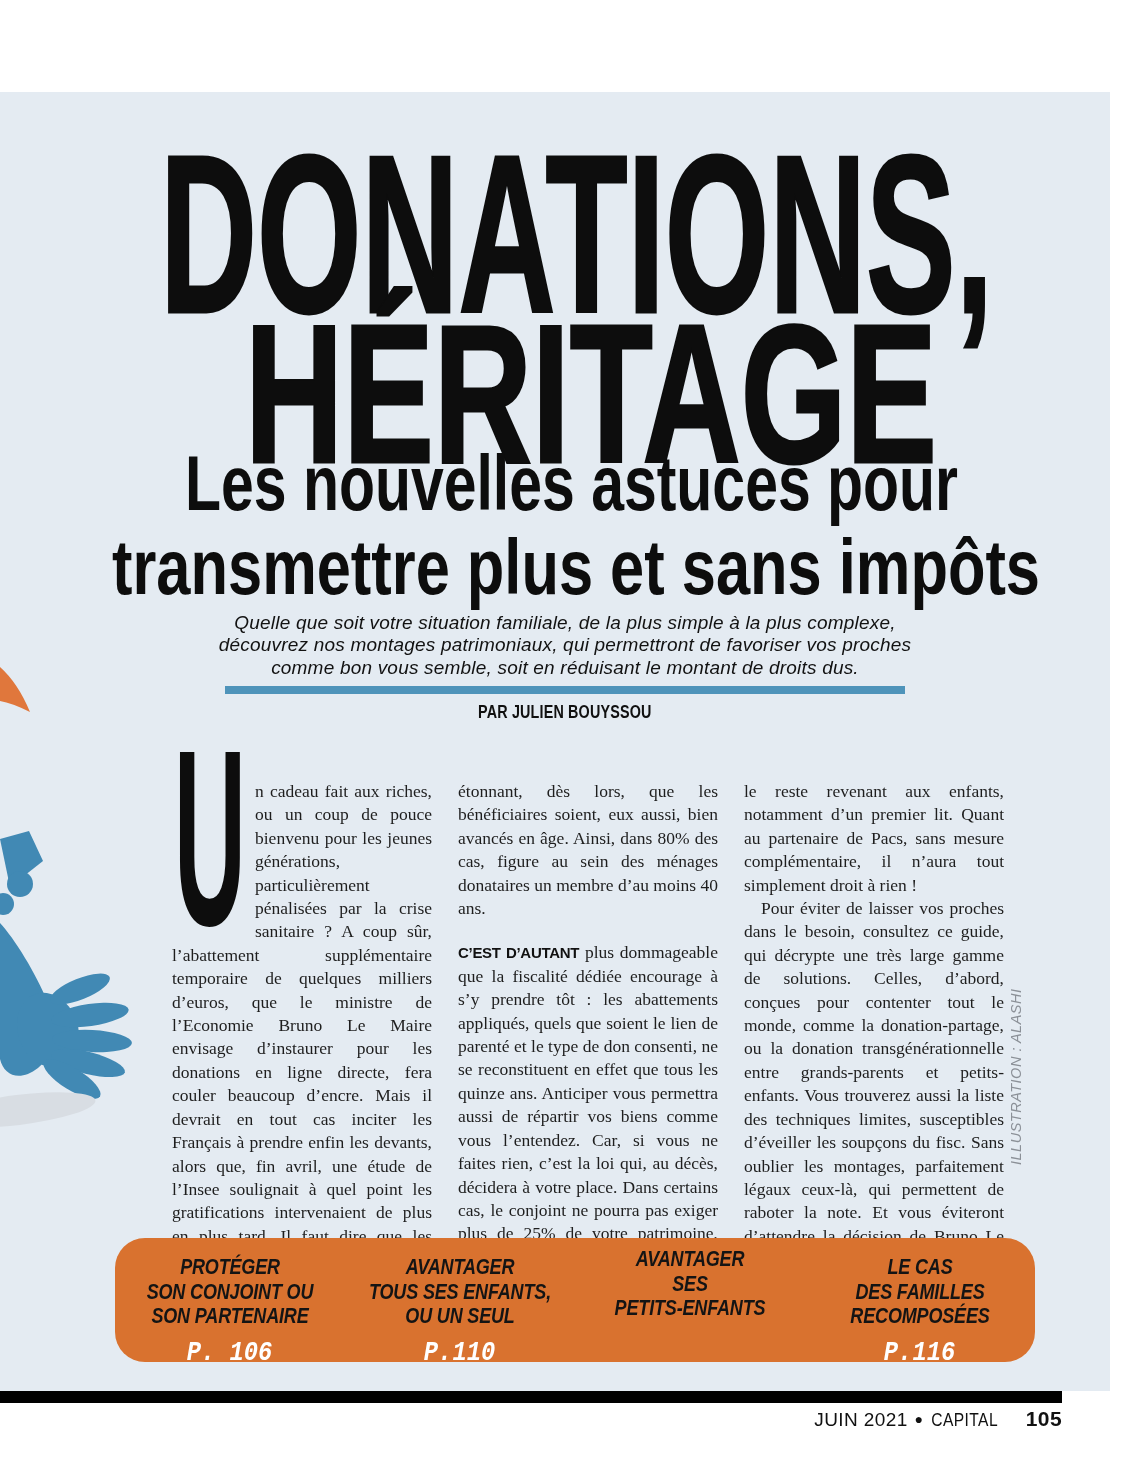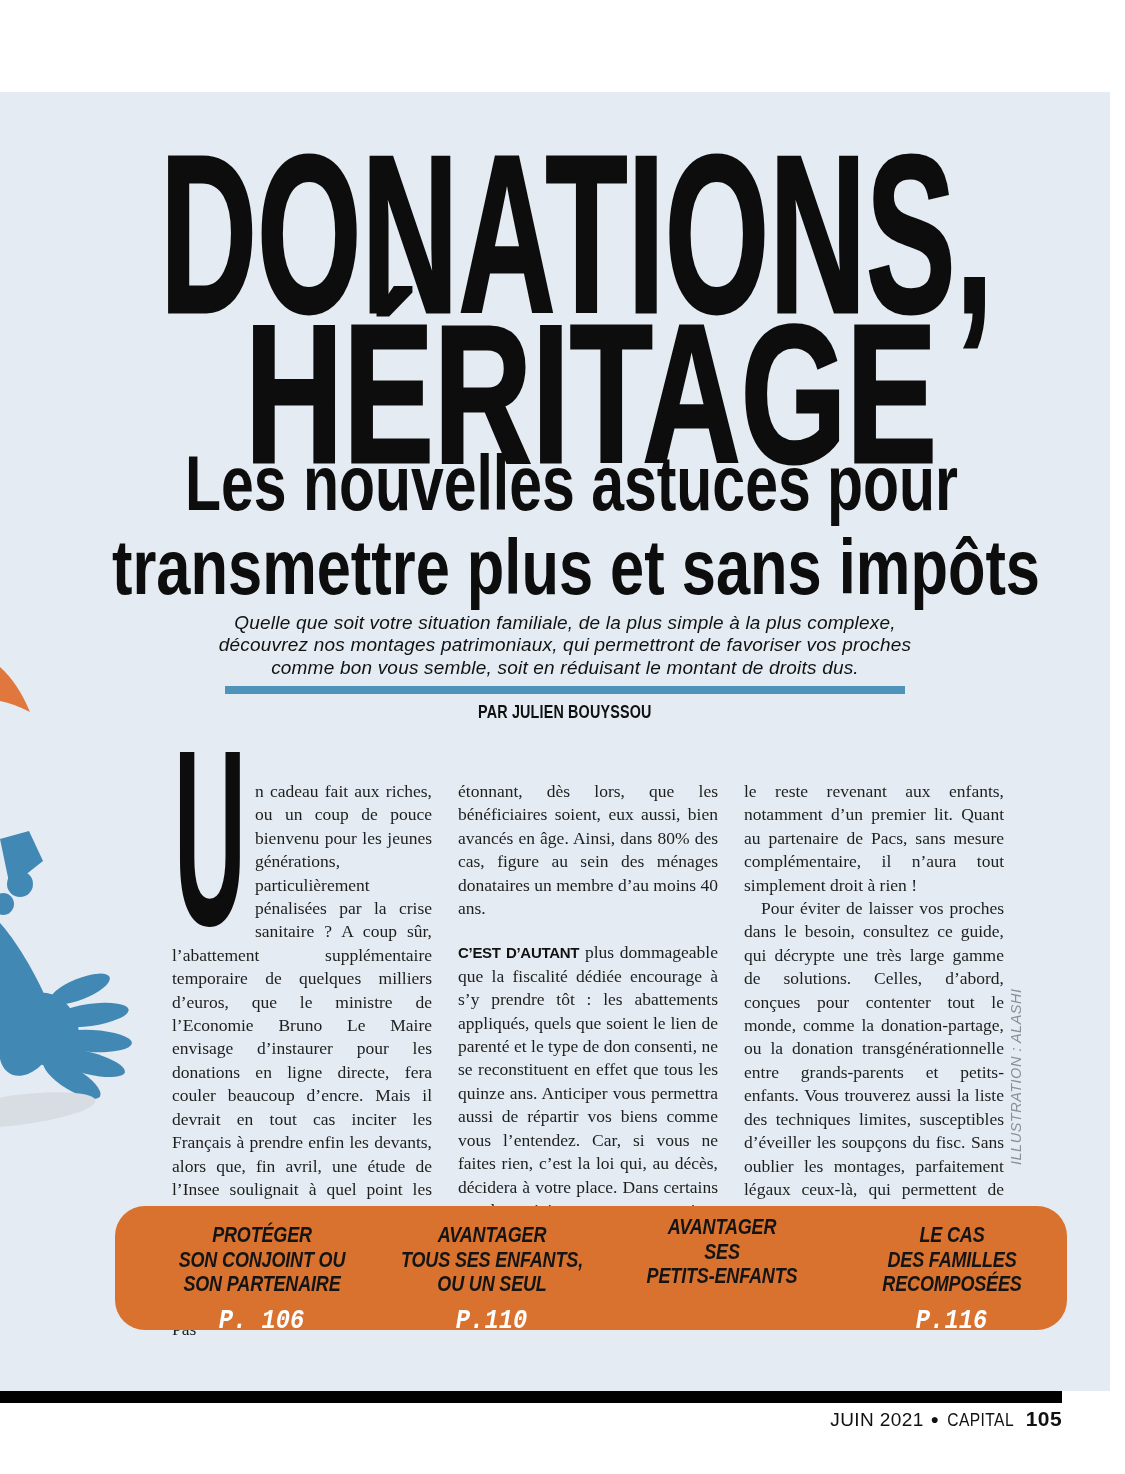--- a/index.html
+++ b/index.html
@@ -33,36 +33,36 @@
 
   
   .credit{position:absolute;left:1008px;top:1165px;width:140px;transform:rotate(-90deg);
           transform-origin:0 0;font-style:italic;font-size:14.5px;color:#8b9097;
           letter-spacing:.5px;white-space:nowrap;}
 
   
   .sommaire-title{position:absolute;left:175px;top:1178px;width:800px;text-align:center;
                   font-family:"Liberation Serif",serif;font-style:italic;font-weight:bold;
                   font-size:56px;color:#d9703a;letter-spacing:3px;}
-  .toc{position:absolute;left:115px;top:1206px;width:920px;height:124px;background:#d9722f;
-       border-radius:30px;display:flex;align-items:flex-start;padding-left:32px;}
+  .toc{position:absolute;left:115px;top:1238px;width:920px;height:124px;background:#d9722f;
+       border-radius:30px;display:flex;align-items:flex-start;}
   .toc-item{flex:1 1 25%;text-align:center;padding-top:17px;}
   .toc-item.raise{padding-top:9px;}
   .toc-line{transform:scaleX(.8);font-weight:900;font-style:italic;font-size:22.5px;
             line-height:24.5px;color:#141414;letter-spacing:-.2px;}
   .toc-page{margin-top:9px;font-style:italic;font-weight:bold;font-size:27px;color:#ffffff;font-family:Liberation Mono, monospace;}
   .toc-page span{display:inline-block;transform:scaleX(.88);}
 
   
   .footer-bar{position:absolute;left:0;top:1391px;width:1062px;height:12px;background:#000;}
   .footer-text{position:absolute;left:0;top:1407px;width:1062px;text-align:right;
                font-size:19px;color:#111;letter-spacing:.4px;}
   .footer-text .bullet{font-size:14px;vertical-align:2px;margin:0 1px 0 7px;}
   .footer-text .brand{display:inline-block;transform:scaleX(.82);letter-spacing:.5px;}
-  .footer-text .pagenum{font-weight:bold;font-size:21px;margin-left:4px;}
+  .footer-text .pagenum{font-weight:bold;font-size:21px;margin-left:20px;}
 
   .illu{position:absolute;left:0;top:655px;}
 </style>
 </head>
 <body>
 
 <div class="page">
   <div class="blue-bg"></div>
 
   <svg class="illu" width="150" height="480" viewBox="0 0 150 480">

